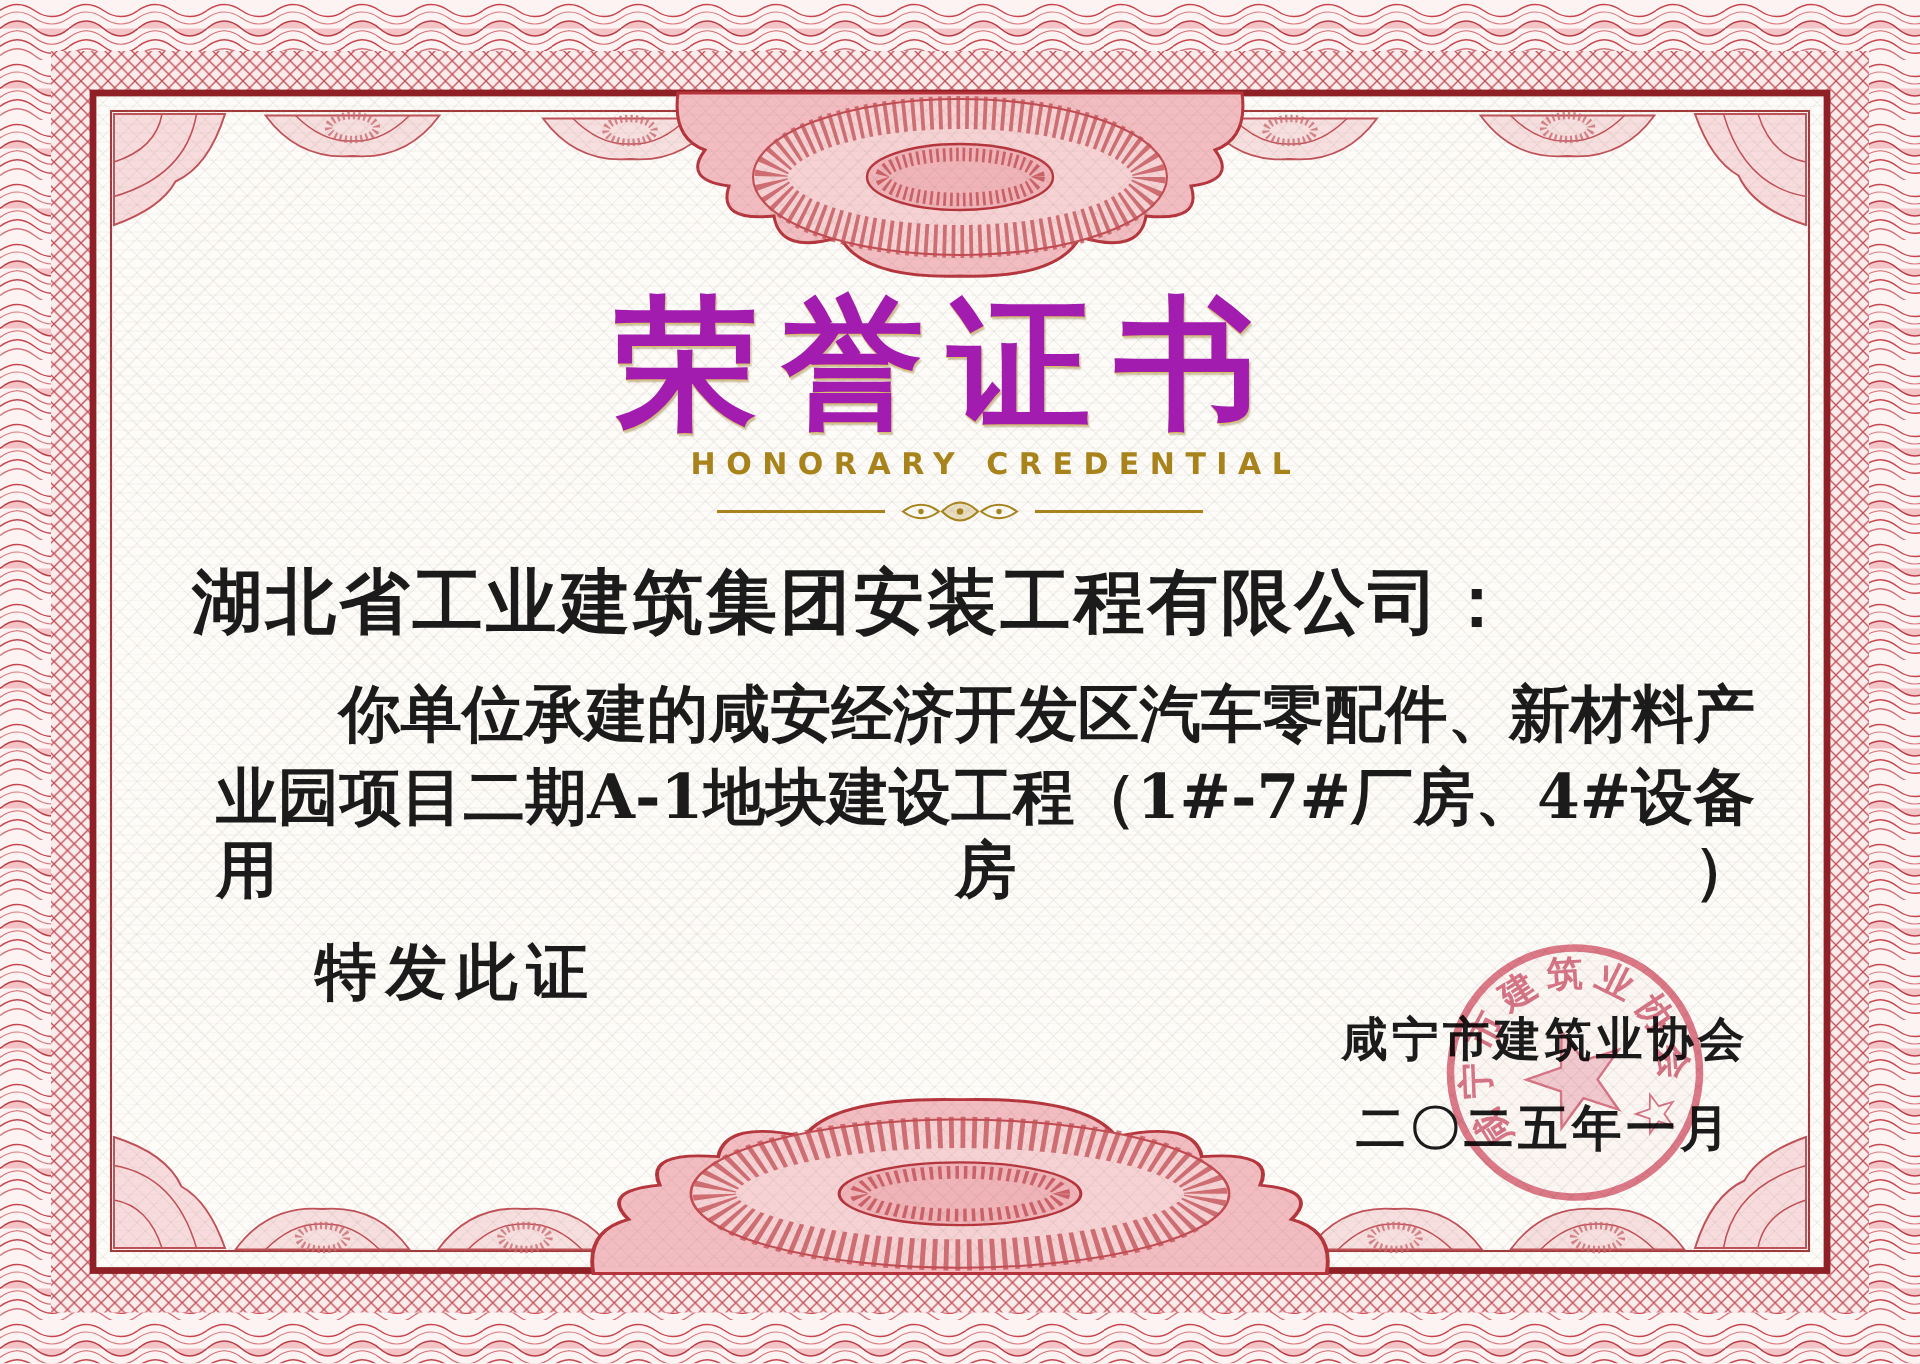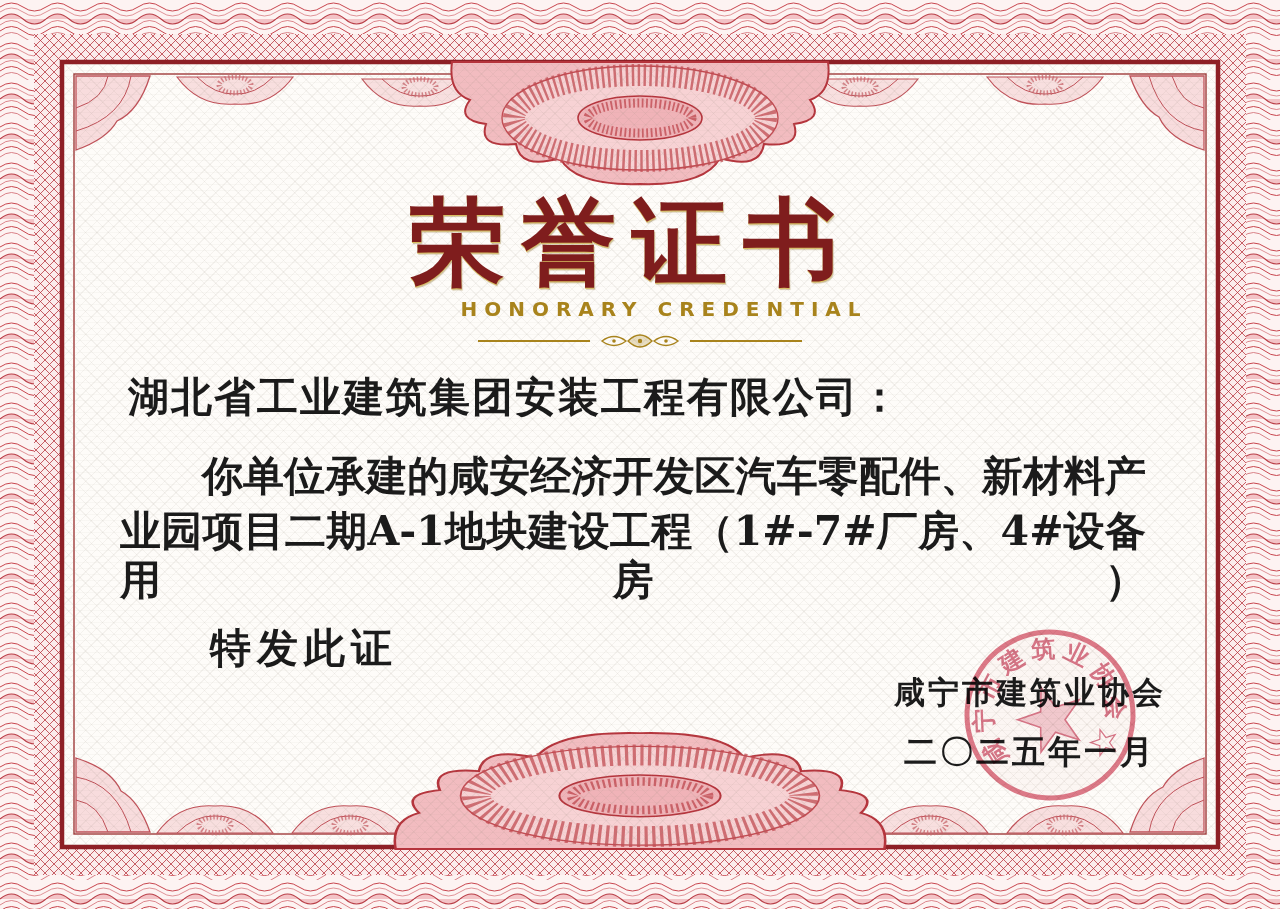--- a/index.html
+++ b/index.html
@@ -14,42 +14,42 @@
     background:
       repeating-linear-gradient(45deg, rgba(145,135,120,0.09) 0 1px, transparent 1px 8px),
       repeating-linear-gradient(-45deg, rgba(145,135,120,0.09) 0 1px, transparent 1px 8px),
       repeating-linear-gradient(0deg, rgba(150,140,125,0.05) 0 1px, transparent 1px 6px);
     pointer-events:none;
   }
   .content{position:absolute;inset:0;z-index:2;color:#1b1b1b;}
   .title{
     position:absolute;left:0;right:16px;top:180px;text-align:center;
     font-size:95px;font-weight:700;letter-spacing:16px;
-    color:#7f1d1d;
+    color:#a21caf;
     text-shadow:0 1px 0 #d9bf62, 1px 2px 1px rgba(120,90,10,0.35);
     white-space:nowrap;
   }
   .subtitle{
     position:absolute;left:0;right:0;top:297px;text-align:center;
     font-family:"DejaVu Sans","Liberation Sans",sans-serif;
     font-size:20px;font-weight:700;letter-spacing:7px;color:#a8831c;
     white-space:nowrap;
     padding-left:48px;
   }
   .divider{
     position:absolute;left:0;right:0;top:331px;height:20px;
     display:flex;align-items:center;justify-content:center;gap:6px;
   }
   .divider .rule{width:112px;height:0;border-top:2px solid #a8831c;}
   .recipient{
     position:absolute;left:128px;top:370px;
-    font-size:41px;font-weight:700;letter-spacing:2px;white-space:nowrap;
+    font-size:47px;font-weight:700;letter-spacing:2px;white-space:nowrap;
   }
   .body-line{
-    position:absolute;left:120px;width:1026px;
+    position:absolute;left:144px;width:1026px;
     font-size:41px;font-weight:700;line-height:1.2;
     text-align:justify;text-align-last:justify;white-space:nowrap0;
   }
   .body-line.l1{top:452px;text-indent:2em;}
   .body-line.l2{top:507px;}
   .body-line.l3{top:561px;text-align:left;text-align-last:left;}
   .closing{
     position:absolute;left:128px;top:621px;
     font-size:41px;font-weight:700;text-indent:2em;letter-spacing:6px;text-align:right;
   }

